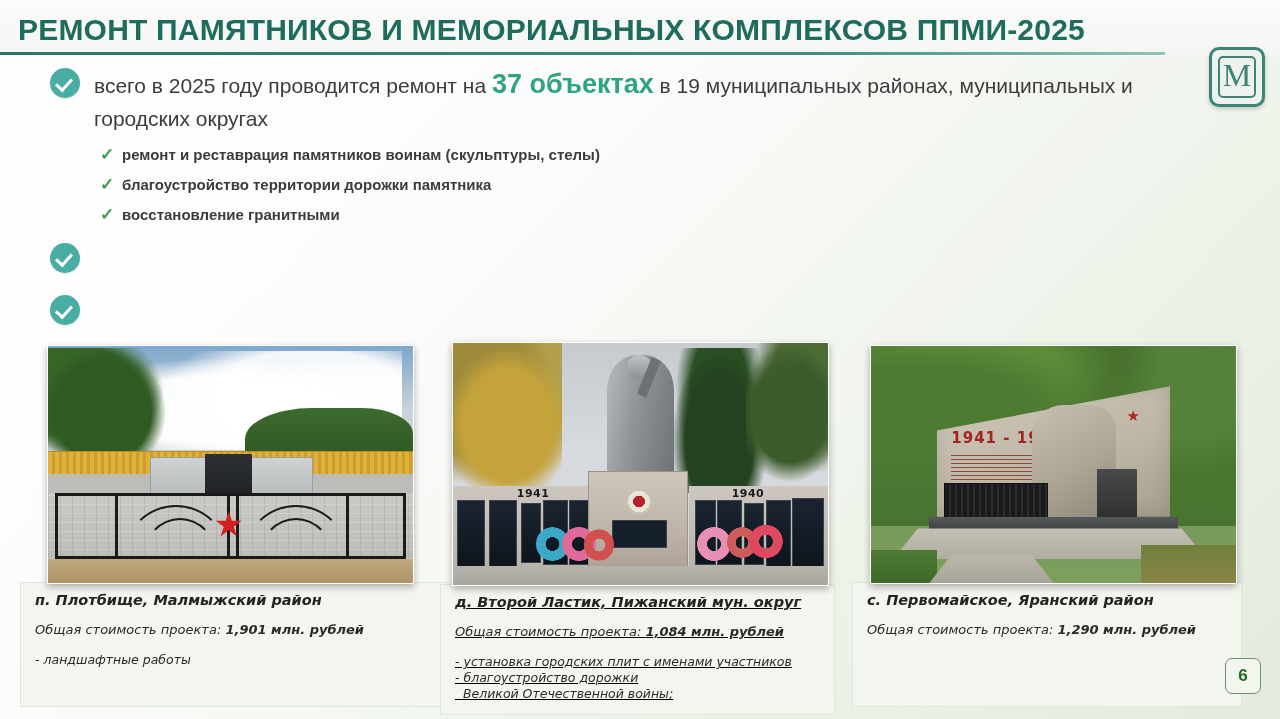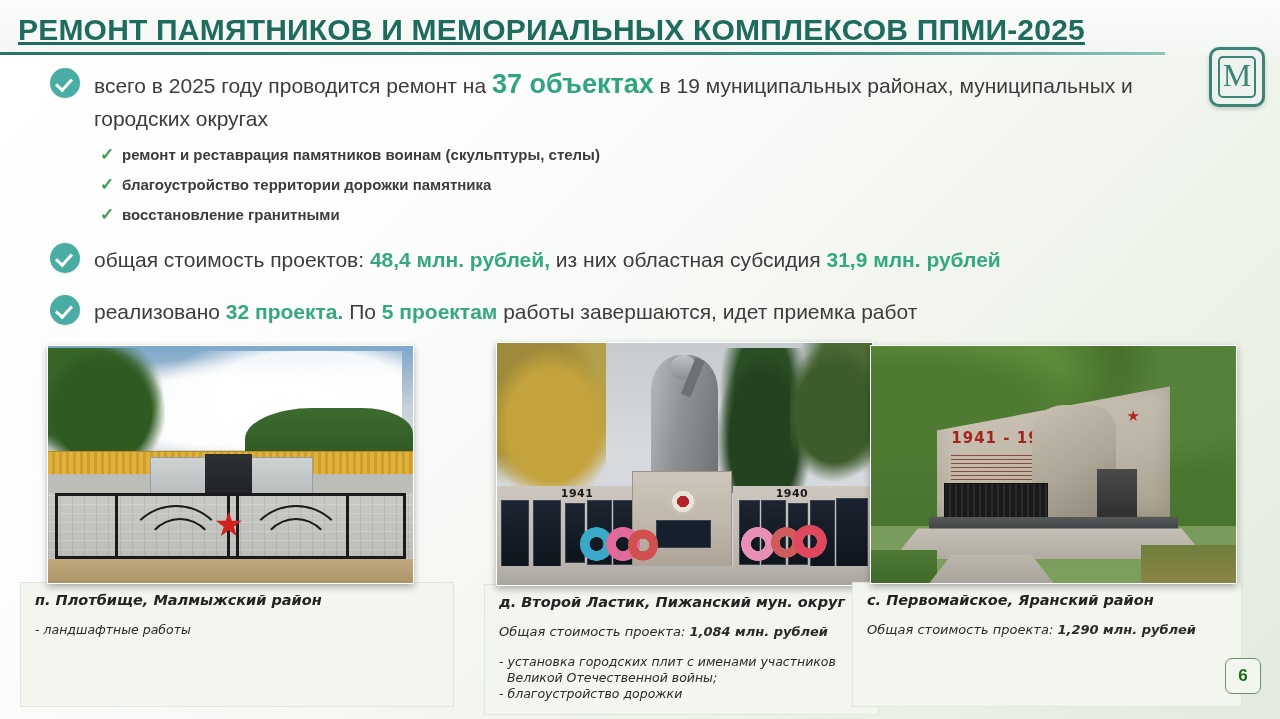--- a/index.html
+++ b/index.html
@@ -21,21 +21,20 @@
     background: linear-gradient(180deg,#fbfcfb 0%, #f3f6f2 100%);
   }
   .title {
     position: absolute;
     left: 18px; top: 13px;
     font-size: 30px;
     font-weight: bold;
     letter-spacing: .2px;
     color: #1f6b5e;
     white-space: nowrap;
-    text-decoration: underline;
   }
   .title-rule {
     position: absolute;
     left: 0; top: 52px; width: 1165px; height: 3px;
     background: linear-gradient(90deg,#2a7468 0%, #3f8f80 70%, #8fc3b9 100%);
     box-shadow: 0 1px 0 rgba(255,255,255,.9);
   }
   .logo {
     position: absolute;
     left: 1209px; top: 47px;
@@ -298,30 +297,24 @@
       <span class="txt">благоустройство территории дорожки памятника</span>
     </div>
     <div class="subitem">
       <span class="tick">✓</span>
       <span class="txt">восстановление гранитными</span>
     </div>
   </div>
 
   <div class="row-main" id="bullet-cost">
     <div class="check-circle"></div>
-    <div class="txt">
-      <span>общая стоимость проектов: </span><span class="accent">48,4 млн. рублей,</span><span> из них областная субсидия </span><span class="accent">31,9 млн. рублей</span>
-    </div>
   </div>
 
   <div class="row-main" id="bullet-done">
     <div class="check-circle"></div>
-    <div class="txt">
-      <span>реализовано </span><span class="accent">32</span><span class="accent"> проекта.</span><span> По </span><span class="accent">5</span><span class="accent"> проектам</span><span> работы завершаются, идет приемка работ</span>
-    </div>
   </div>
 
   <div class="card" style="left:20px; top:582px; width:398px;">
     <div class="photo" style="position:absolute; left:27px; top:-237px; width:365px; height:237px;">
       <div class="p1-sky"></div>
       <div class="p1-clouds"></div>
       <div class="p1-trees-l"></div>
       <div class="p1-trees-r"></div>
       <div class="p1-ground"></div>
       <div class="p1-fenceband"></div>
@@ -341,27 +334,30 @@
         <div class="post" style="right:0;"></div>
         <div class="p1-arc" style="left:20%; top:18%; width:28%; height:140%; transform:rotate(0deg);"></div>
         <div class="p1-arc" style="left:25%; top:38%; width:20%; height:110%;"></div>
         <div class="p1-arc" style="left:54%; top:18%; width:28%; height:140%;"></div>
         <div class="p1-arc" style="left:58%; top:38%; width:20%; height:110%;"></div>
       </div>
       <div class="p1-star"></div>
     </div>
     <div class="caption" style="width:434px; min-height:125px;">
       <div class="cap-title">п. Плотбище, Малмыжский район</div>
+      <div class="cap-cost">
+        <span>Общая стоимость проекта: </span><b>1,901 млн. рублей</b>
+      </div>
       <div class="cap-list">
         <div>- ландшафтные работы</div>
       </div>
     </div>
   </div>
 
-  <div class="card" style="left:440px; top:584px; width:453px;margin-left:44px;">
+  <div class="card" style="left:440px; top:584px; width:453px;">
     <div class="photo" style="position:absolute; left:12px; top:-242px; width:375px; height:242px;">
       <div class="p2-sky"></div>
       <div class="p2-tree-l"></div>
       <div class="p2-fir"></div>
       <div class="p2-tree-r"></div>
       <div class="p2-statue"></div>
       <div class="p2-head"></div>
       <div class="p2-rifle"></div>
       <div class="p2-wall-l"></div>
       <div class="p2-wall-r"></div>
@@ -381,29 +377,29 @@
       <div class="p2-order"></div>
       <div class="p2-sign"></div>
       <div class="wreath" style="left:22%; top:76%; width:9%;  height:14%; background: radial-gradient(circle at 50% 50%, rgba(255,255,255,0) 0 28%, #3aa8c8 30% 70%, rgba(0,0,0,0) 72%);"></div>
       <div class="wreath" style="left:29%; top:76%; width:9%;  height:14%; background: radial-gradient(circle at 50% 50%, rgba(255,255,255,0) 0 28%, #e06a9a 30% 70%, rgba(0,0,0,0) 72%);"></div>
       <div class="wreath" style="left:35%; top:77%; width:8%;  height:13%; background: radial-gradient(circle at 50% 50%, rgba(255,255,255,0) 0 28%, #d24f4f 30% 70%, rgba(0,0,0,0) 72%);"></div>
       <div class="wreath" style="right:26%;top:76%; width:9%;  height:14%; background: radial-gradient(circle at 50% 50%, rgba(255,255,255,0) 0 28%, #e88fb5 30% 70%, rgba(0,0,0,0) 72%);"></div>
       <div class="wreath" style="right:19%;top:76%; width:8%;  height:13%; background: radial-gradient(circle at 50% 50%, rgba(255,255,255,0) 0 28%, #cf5b5b 30% 70%, rgba(0,0,0,0) 72%);"></div>
       <div class="wreath" style="right:12%;top:75%; width:9%;  height:14%; background: radial-gradient(circle at 50% 50%, rgba(255,255,255,0) 0 28%, #e0485f 30% 70%, rgba(0,0,0,0) 72%);"></div>
       <div class="p2-ground"></div>
     </div>
-    <div class="caption" style="width:395px; min-height:124px;">
+    <div class="caption" style="width:395px; min-height:124px;text-decoration:underline;">
       <div class="cap-title">д. Второй Ластик, Пижанский мун. округ</div>
       <div class="cap-cost">
         <span>Общая стоимость проекта: </span><b>1,084 млн. рублей</b>
       </div>
       <div class="cap-list">
         <div>- установка городских плит с именами участников</div>
+        <div>- благоустройство дорожки</div>
         <div>  Великой Отечественной войны;</div>
-        <div>- благоустройство дорожки</div>
       </div>
     </div>
   </div>
 
   <div class="card" style="left:852px; top:582px; width:390px;">
     <div class="photo" style="position:absolute; left:18px; top:-237px; width:365px; height:237px;">
       <div class="p3-sky"></div>
       <div class="p3-foliage"></div>
       <div class="p3-stele"></div>
       <div class="p3-years">1941 - 1945</div>

